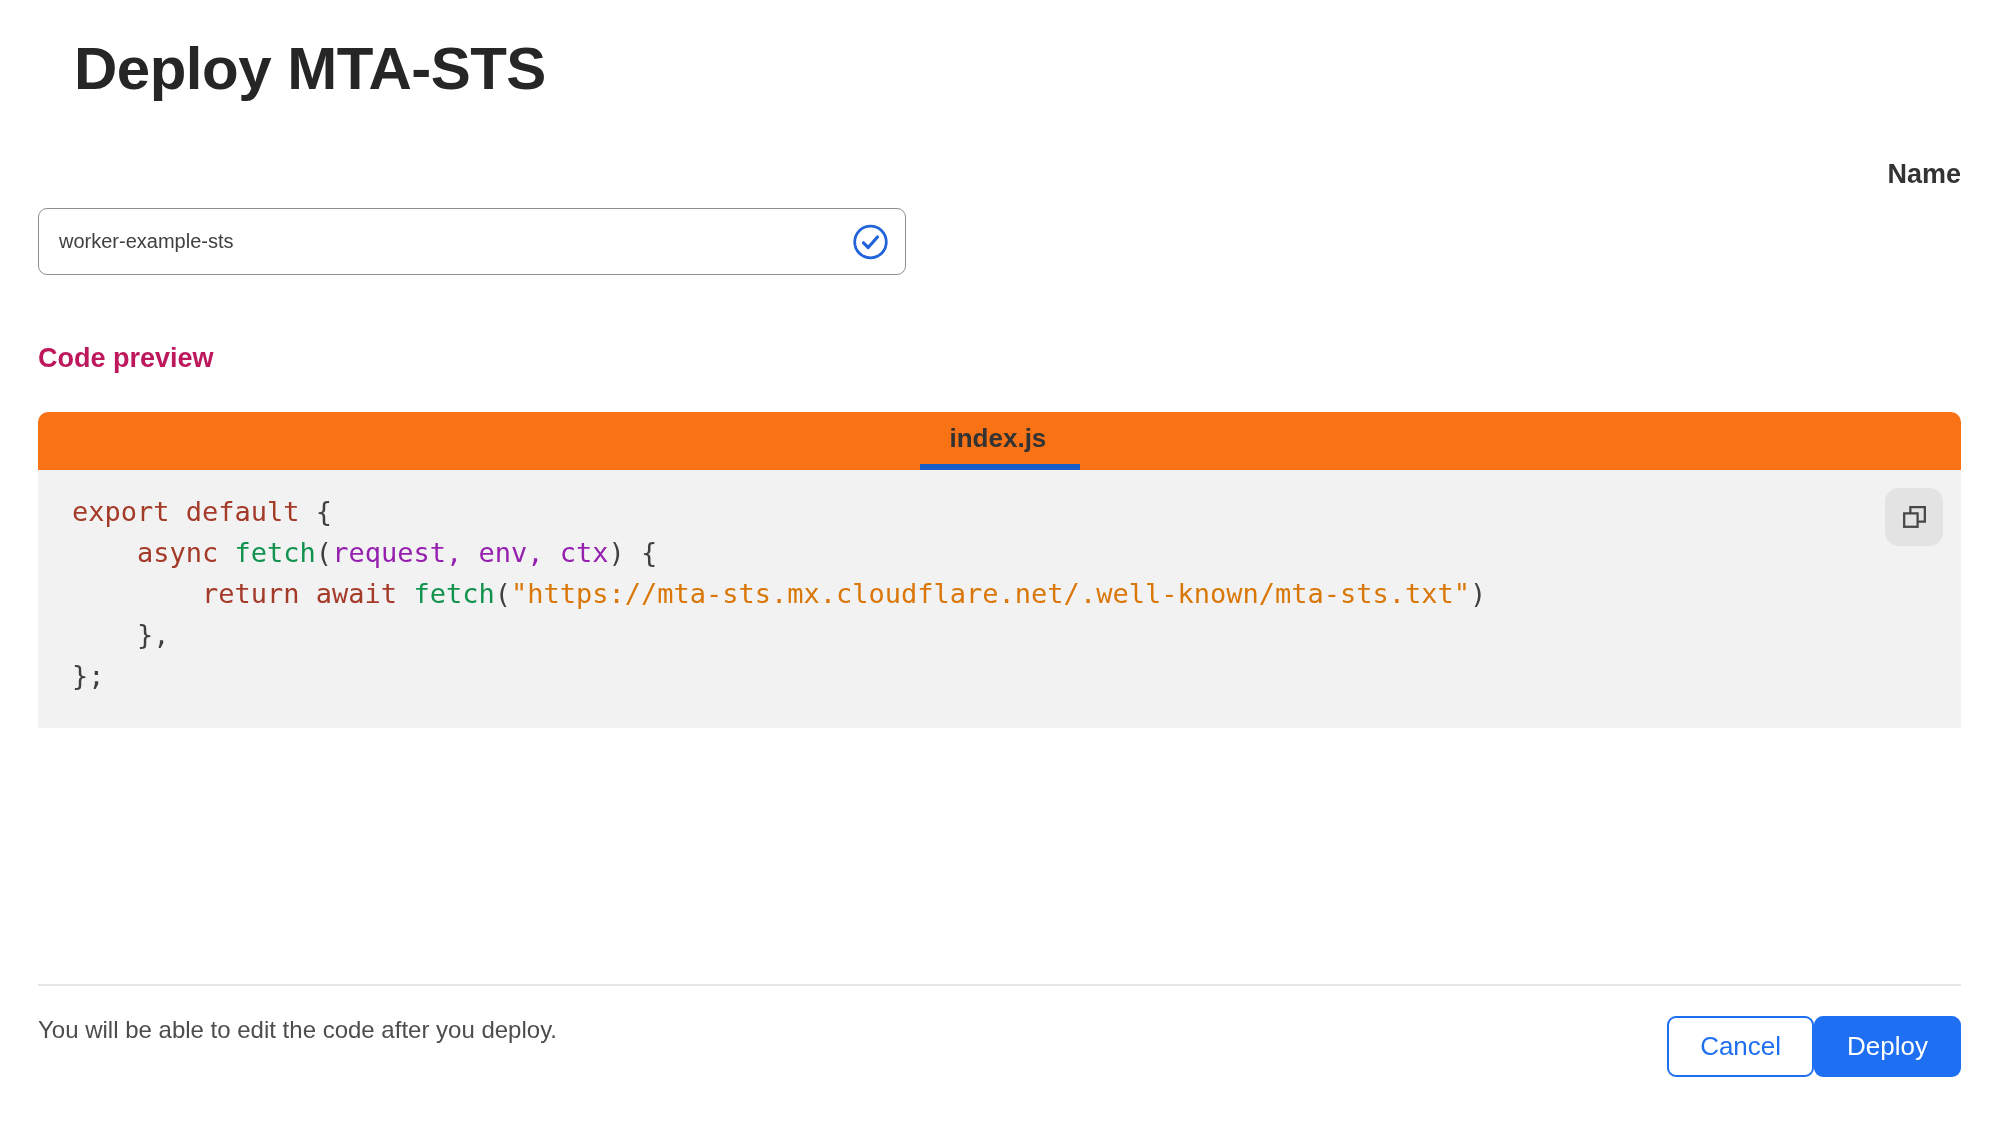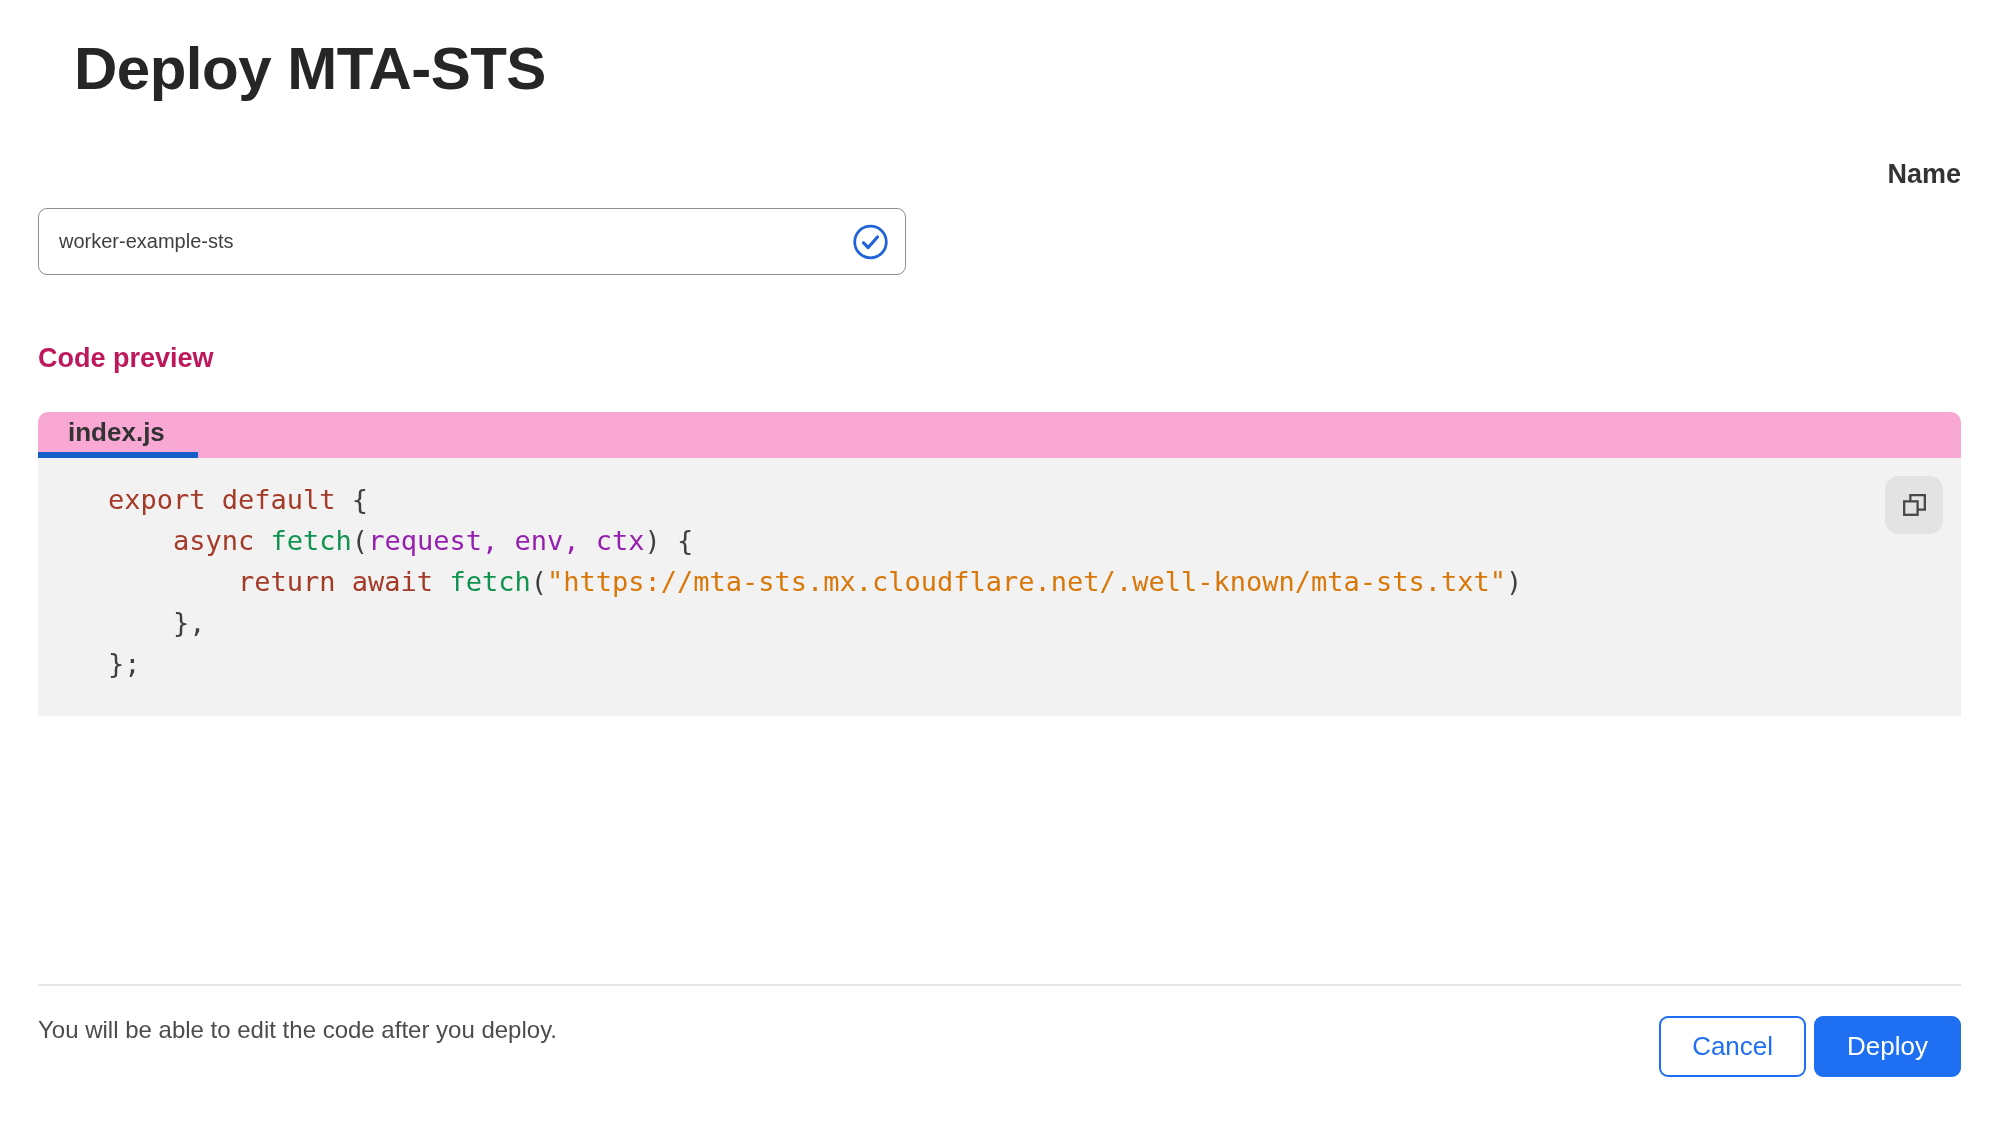--- a/index.html
+++ b/index.html
@@ -16,46 +16,46 @@
 
   .input-wrap { margin-top:18px; position:relative; width:868px; height:67px; }
   .name-input { width:100%; height:100%; border:1px solid #8e8e8e; border-radius:9px; outline:none;
                 font-size:20px; color:#404040; padding:0 74px 0 20px; background:#ffffff;
                 font-family:"Liberation Sans", sans-serif; }
   .check-icon { position:absolute; right:17px; top:50%; transform:translateY(-50%); width:37px; height:37px; display:block; }
 
   .code-label { margin-top:68px; font-size:27px; font-weight:700; color:#be185d; }
 
   .code-block { margin-top:38px; width:1923px; }
-  .tabbar { background:#f9a8d4; border-radius:10px 10px 0 0; height:46px; display:flex; align-items:stretch; }
+  .tabbar { background:#f97316; border-radius:10px 10px 0 0; height:58px; display:flex; align-items:stretch;justify-content:center; }
   .tab { width:160px; padding-left:30px; display:flex; align-items:center;
          font-size:26px; font-weight:700; color:#333333; cursor:pointer;
          border-bottom:6px solid transparent; }
   .tab.active { border-bottom-color:var(--tab-underline,#155dc9); }
 
   .code-area { position:relative; background:#f2f2f2; padding:21px 0 30px 34px; min-height:258px; }
   pre.code { font-family:"DejaVu Sans Mono","Liberation Mono",monospace; font-size:27px; line-height:41px;
-             color:var(--code-punct,#3f3f3f);margin-left:36px; }
+             color:var(--code-punct,#3f3f3f); }
   .tok-keyword  { color:var(--code-keyword,#a43a28); }
   .tok-function { color:var(--code-function,#11934f); }
   .tok-param    { color:var(--code-param,#951fae); }
   .tok-string   { color:var(--code-string,#d97708); }
   .tok-punct    { color:var(--code-punct,#3f3f3f); }
 
   .copy-btn { position:absolute; top:18px; right:18px; width:58px; height:58px; border:none;
               background:#e3e3e3; border-radius:14px; cursor:pointer;
               display:flex; align-items:center; justify-content:center; }
   .copy-btn svg { display:block; }
 
   .divider { position:absolute; left:38px; right:38px; top:984px; height:2px; background:#e6e6e6; }
 
   .footer { position:absolute; left:38px; right:38px; top:1016px; height:62px;
             display:flex; justify-content:space-between; }
   .footer-note { font-size:24px; color:#4d4d4d; }
-  .footer-buttons { display:flex; gap:8px; }
+  .footer-buttons { display:flex; gap:0; }
   .btn { height:61px; border-radius:9px; font-size:26px; padding:0 31px; cursor:pointer;
          font-family:"Liberation Sans", sans-serif; }
   .btn-cancel { background:#ffffff; color:var(--accent,#1f6ff2); border:2px solid var(--accent,#1f6ff2); }
   .btn-deploy { background:var(--accent,#1f6ff2); color:#ffffff; border:2px solid var(--accent,#1f6ff2); }
 </style>
 </head>
 <body>
 
 <div class="page">
 

